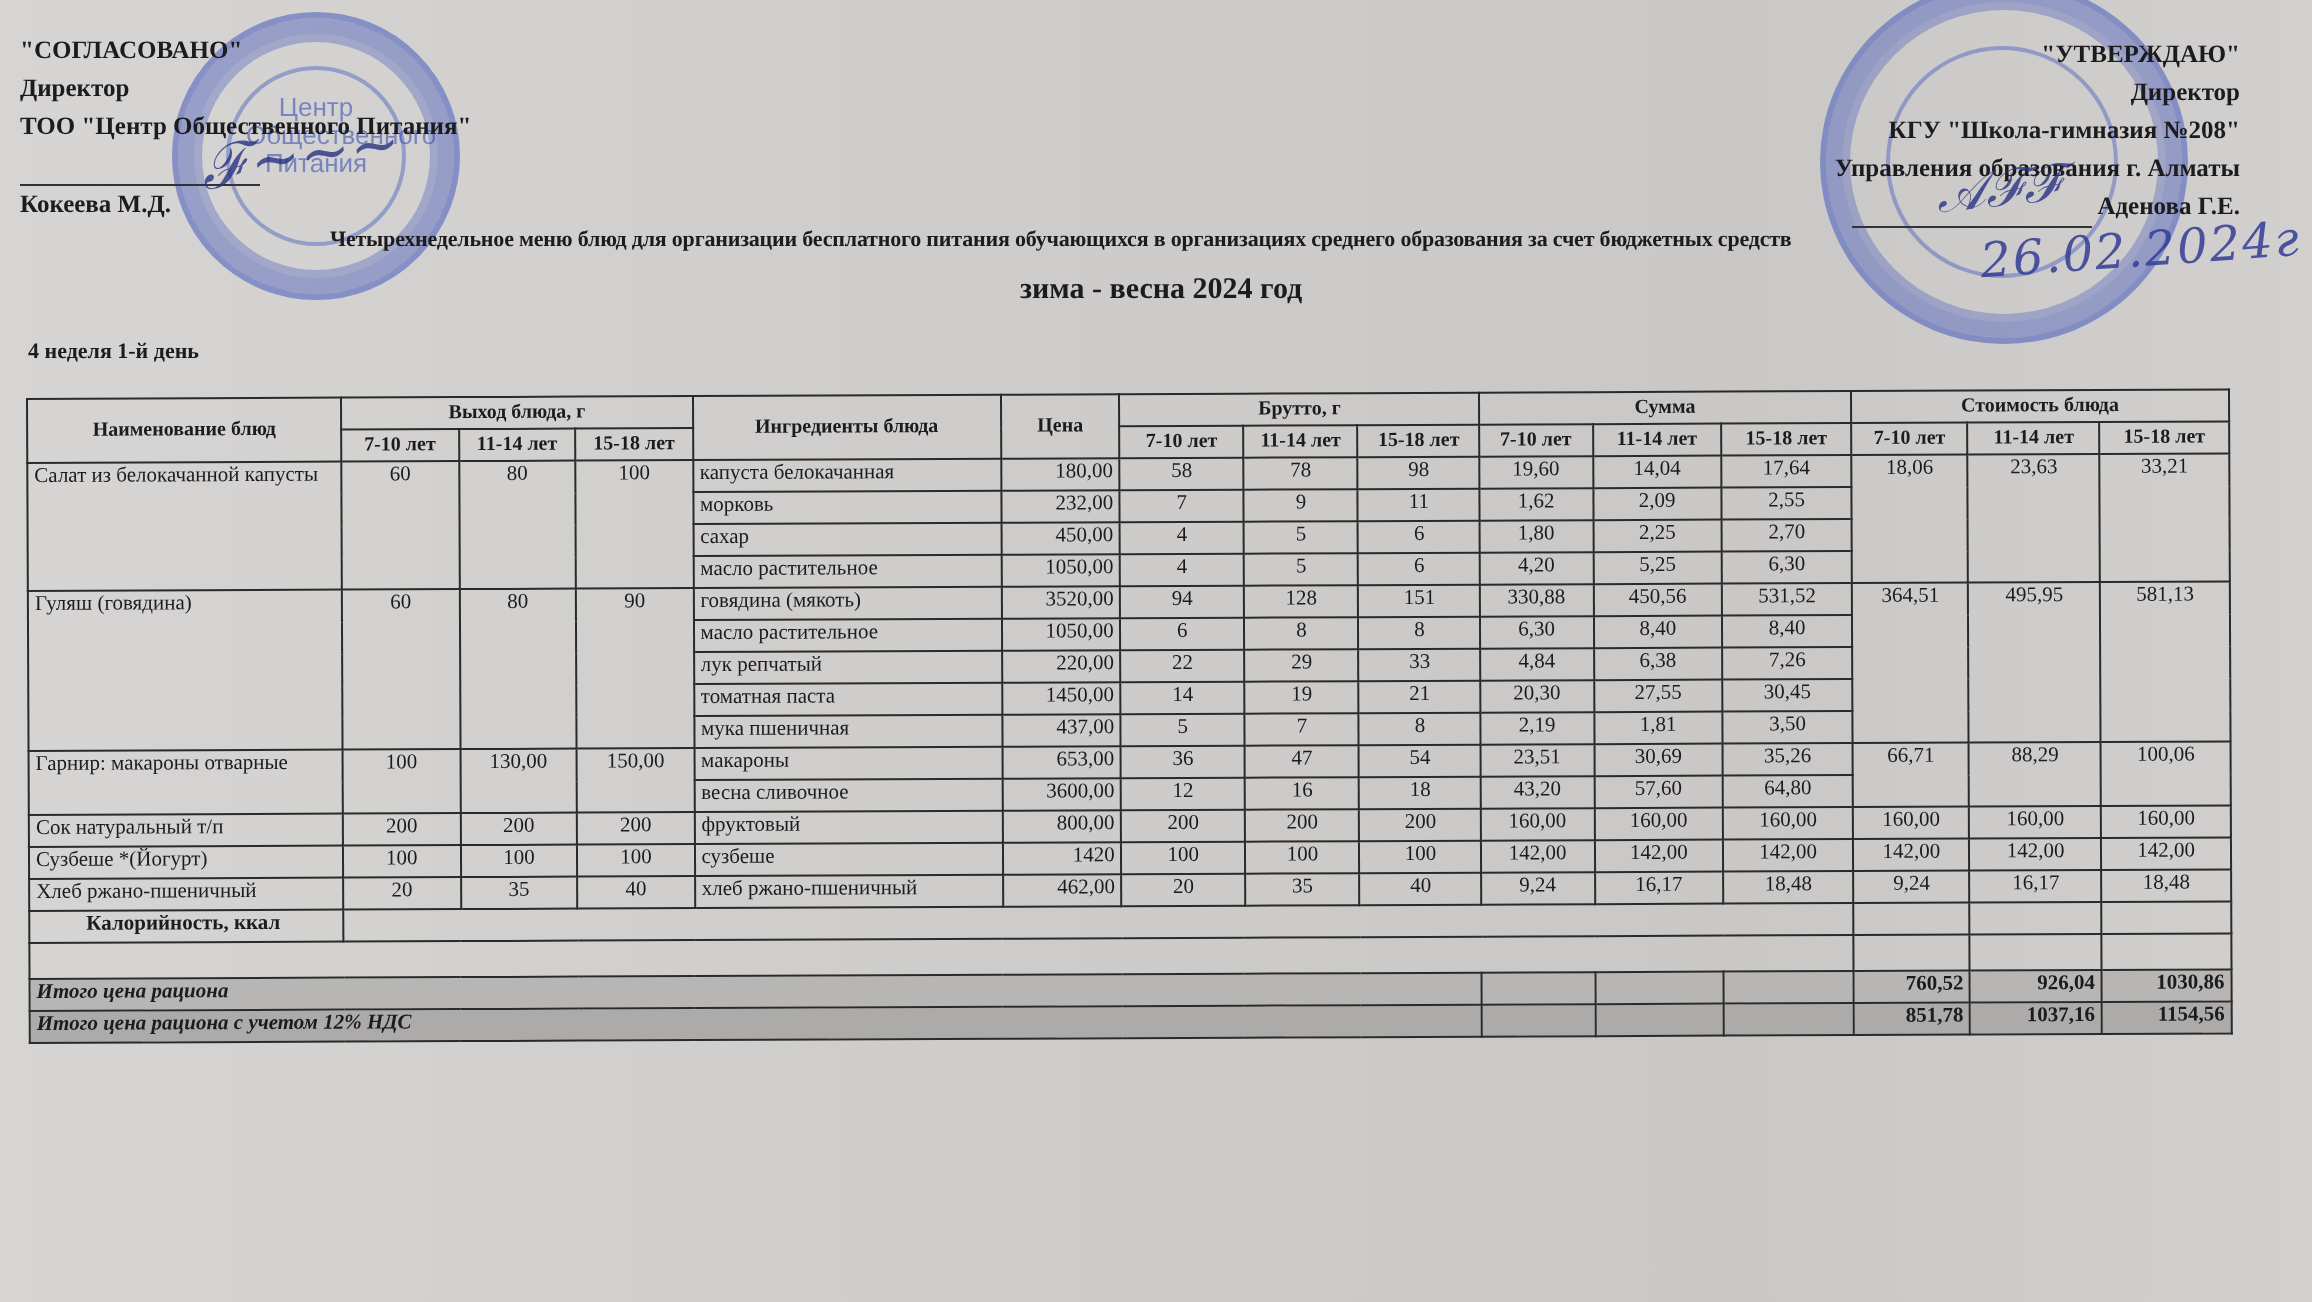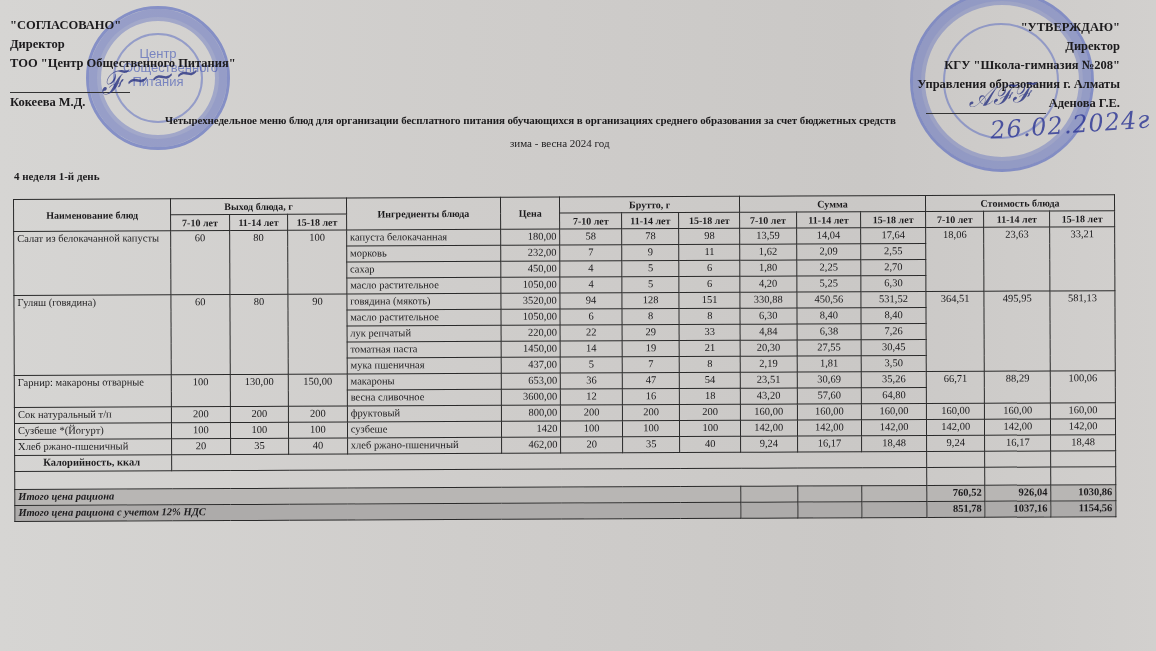--- a/index.html
+++ b/index.html
@@ -21,21 +21,21 @@
   }
   .stamp-text {
     position: absolute; color: rgba(60,80,180,0.6);
     font-family: "Liberation Sans", sans-serif; font-size: 13px; text-align: center; line-height: 14px;
   }
   .hdr { position: absolute; font-weight: bold; font-size: 12.5px; line-height: 19px; }
   .hdr-left { left: 10px; top: 16px; }
   .hdr-right { right: 36px; top: 18px; text-align: right; }
   .sig-line { display:inline-block; border-bottom: 1px solid #333; width: 120px; }
   .title { position: absolute; top: 114px; left: 145px; font-size: 11px; font-weight: bold; white-space: nowrap; letter-spacing: -0.1px; margin-left: 20px; }
-  .subtitle { position: absolute; top: 137px; left: 510px; font-size: 11px; font-weight: normal; }
+  .subtitle { position: absolute; top: 137px; left: 510px; font-size: 15px; font-weight: bold; }
   .dayline { position: absolute; top: 170px; left: 14px; font-size: 11px; font-weight: bold; }
   .date-hand {
     position: absolute; left: 990px; top: 111px; font-family: "DejaVu Serif", serif; font-style: italic;
     font-size: 24px; color: rgba(50,60,150,0.85); letter-spacing: 1px; transform: rotate(-4deg);
   }
   .signature {
     position: absolute; font-family: "DejaVu Serif", serif; font-style: italic; color: rgba(40,50,130,0.8);
   }
   table.menu {
     position: absolute; left: 13px; top: 199px; width: 1102px;
@@ -139,21 +139,21 @@
       <tr>
         <td rowspan="4" class="l wrap">Салат из белокачанной капусты</td>
         <td rowspan="4" class="c">60</td>
         <td rowspan="4" class="c">80</td>
         <td rowspan="4" class="c">100</td>
         <td class="l">капуста белокачанная</td>
         <td class="r">180,00</td>
         <td class="c">58</td>
         <td class="c">78</td>
         <td class="c">98</td>
-        <td class="c">13,59</td>
+        <td class="c">19,60</td>
         <td class="c">14,04</td>
         <td class="c">17,64</td>
         <td rowspan="4" class="c">18,06</td>
         <td rowspan="4" class="c">23,63</td>
         <td rowspan="4" class="c">33,21</td>
       </tr>
       <tr>
         <td class="l">морковь</td>
         <td class="r">232,00</td>
         <td class="c">7</td>

